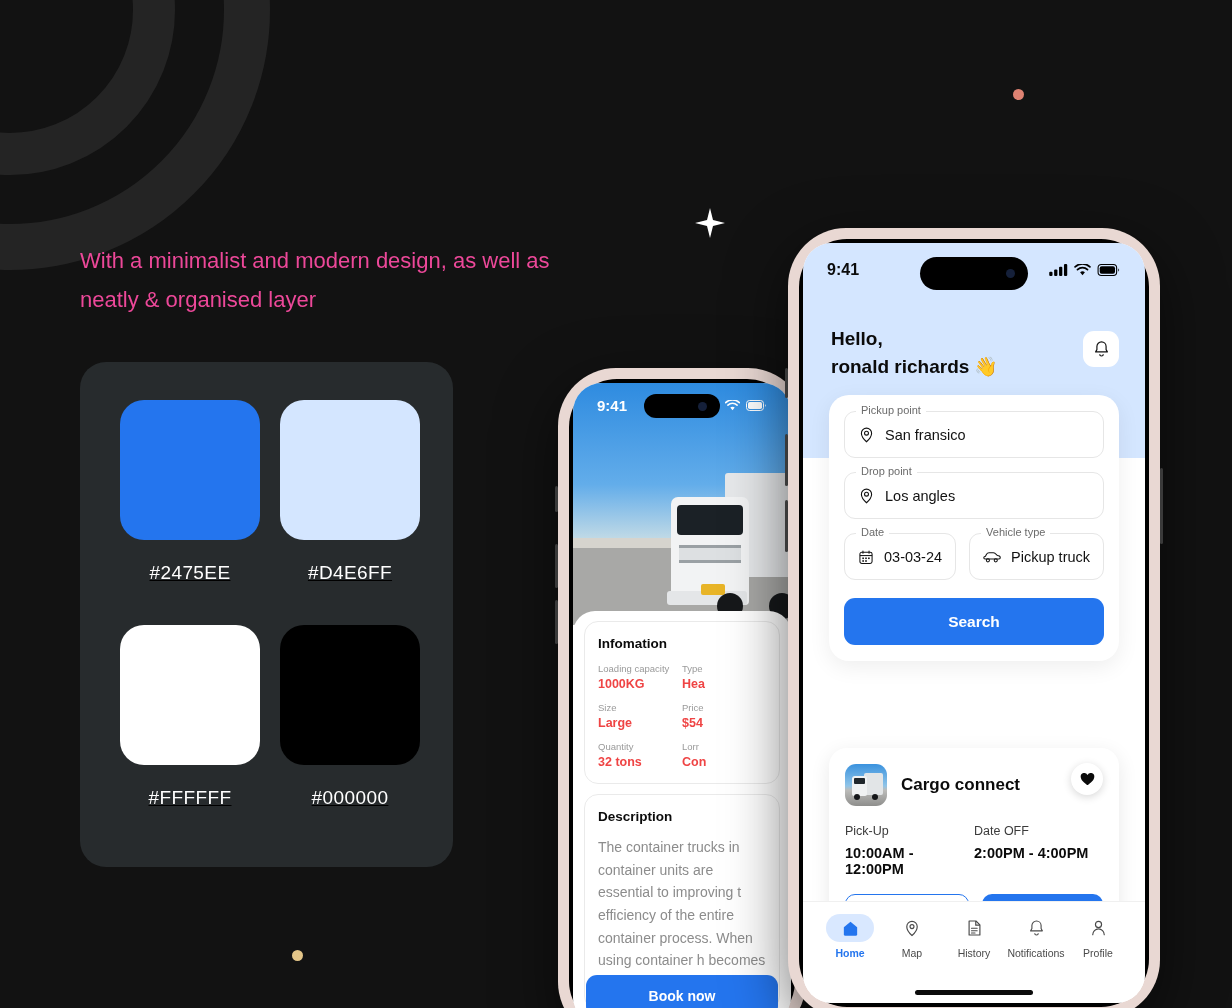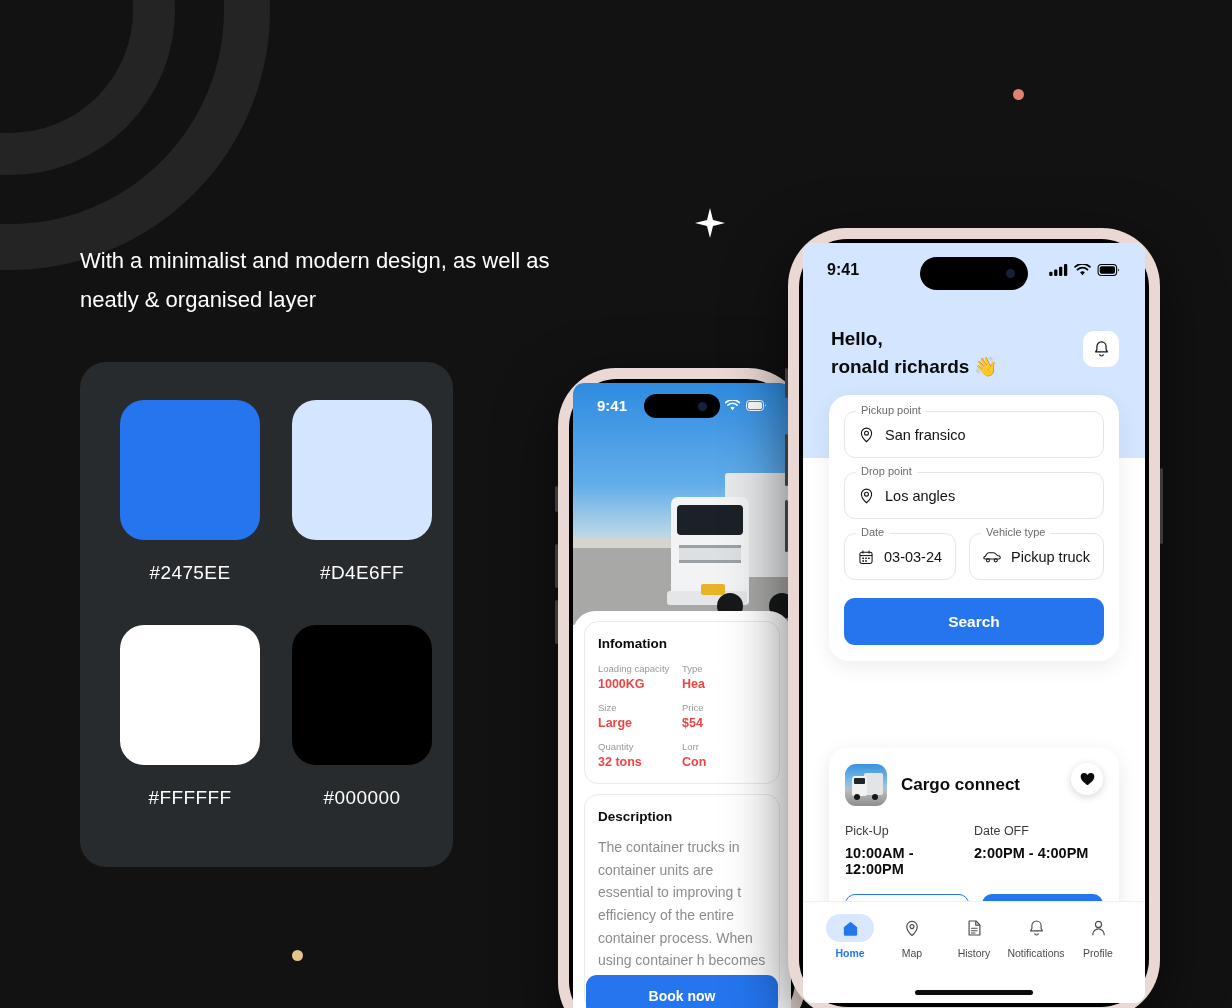--- a/index.html
+++ b/index.html
@@ -27,31 +27,31 @@
   .sparkle { position: absolute; left: 694px; top: 207px; width: 32px; height: 32px; }
 
   
   .headline {
     position: absolute; left: 80px; top: 137px;
     font-size: 66px; font-weight: 700; color: #FFFFFF;
     letter-spacing: -1.5px; line-height: 1.05;
   }
   .subhead {
     position: absolute; left: 80px; top: 242px; width: 490px;
-    font-size: 22px; font-weight: 400; color: #ffffff; line-height: 1.75;
+    font-size: 22px; font-weight: 400; color: #ec4899; line-height: 1.75;
   }
 
   
   .swatch-panel {
     position: absolute; left: 80px; top: 362px;
     width: 373px; height: 505px;
     background: #272B2D; border-radius: 26px;
     padding: 38px 40px;
     display: grid; grid-template-columns: 1fr 1fr;
-    grid-template-rows: 1fr 1fr; gap: 20px 32px;
+    grid-template-rows: 1fr 1fr; gap: 20px 20px; text-decoration: underline;
   }
   .swatch { display: flex; flex-direction: column; align-items: center; }
   .swatch-chip {
     width: 140px; height: 140px; border-radius: 24px;
   }
   .swatch-label {
     margin-top: 22px; font-size: 19px; color: #FFFFFF; letter-spacing: 0.4px;
   }
 
   
@@ -61,21 +61,21 @@
     border-radius: 58px;
     padding: 11px;
     box-shadow: 0 18px 60px rgba(0,0,0,0.55);
   }
   .phone-inner {
     position: relative; width: 100%; height: 100%;
     background: #000; border-radius: 48px; padding: 4px;
   }
   .screen {
     position: relative; width: 100%; height: 100%;
-    border-radius: 11px; overflow: hidden; background: #fff;
+    border-radius: 29px; overflow: hidden; background: #fff;
   }
   .side-btn { position: absolute; background: #3A3A3A; border-radius: 2px; }
 
   
   .phone-left { left: 558px; top: 368px; width: 248px; height: 672px; }
   
   .phone-right { left: 788px; top: 228px; width: 372px; height: 790px; }
 
   
   .island {

